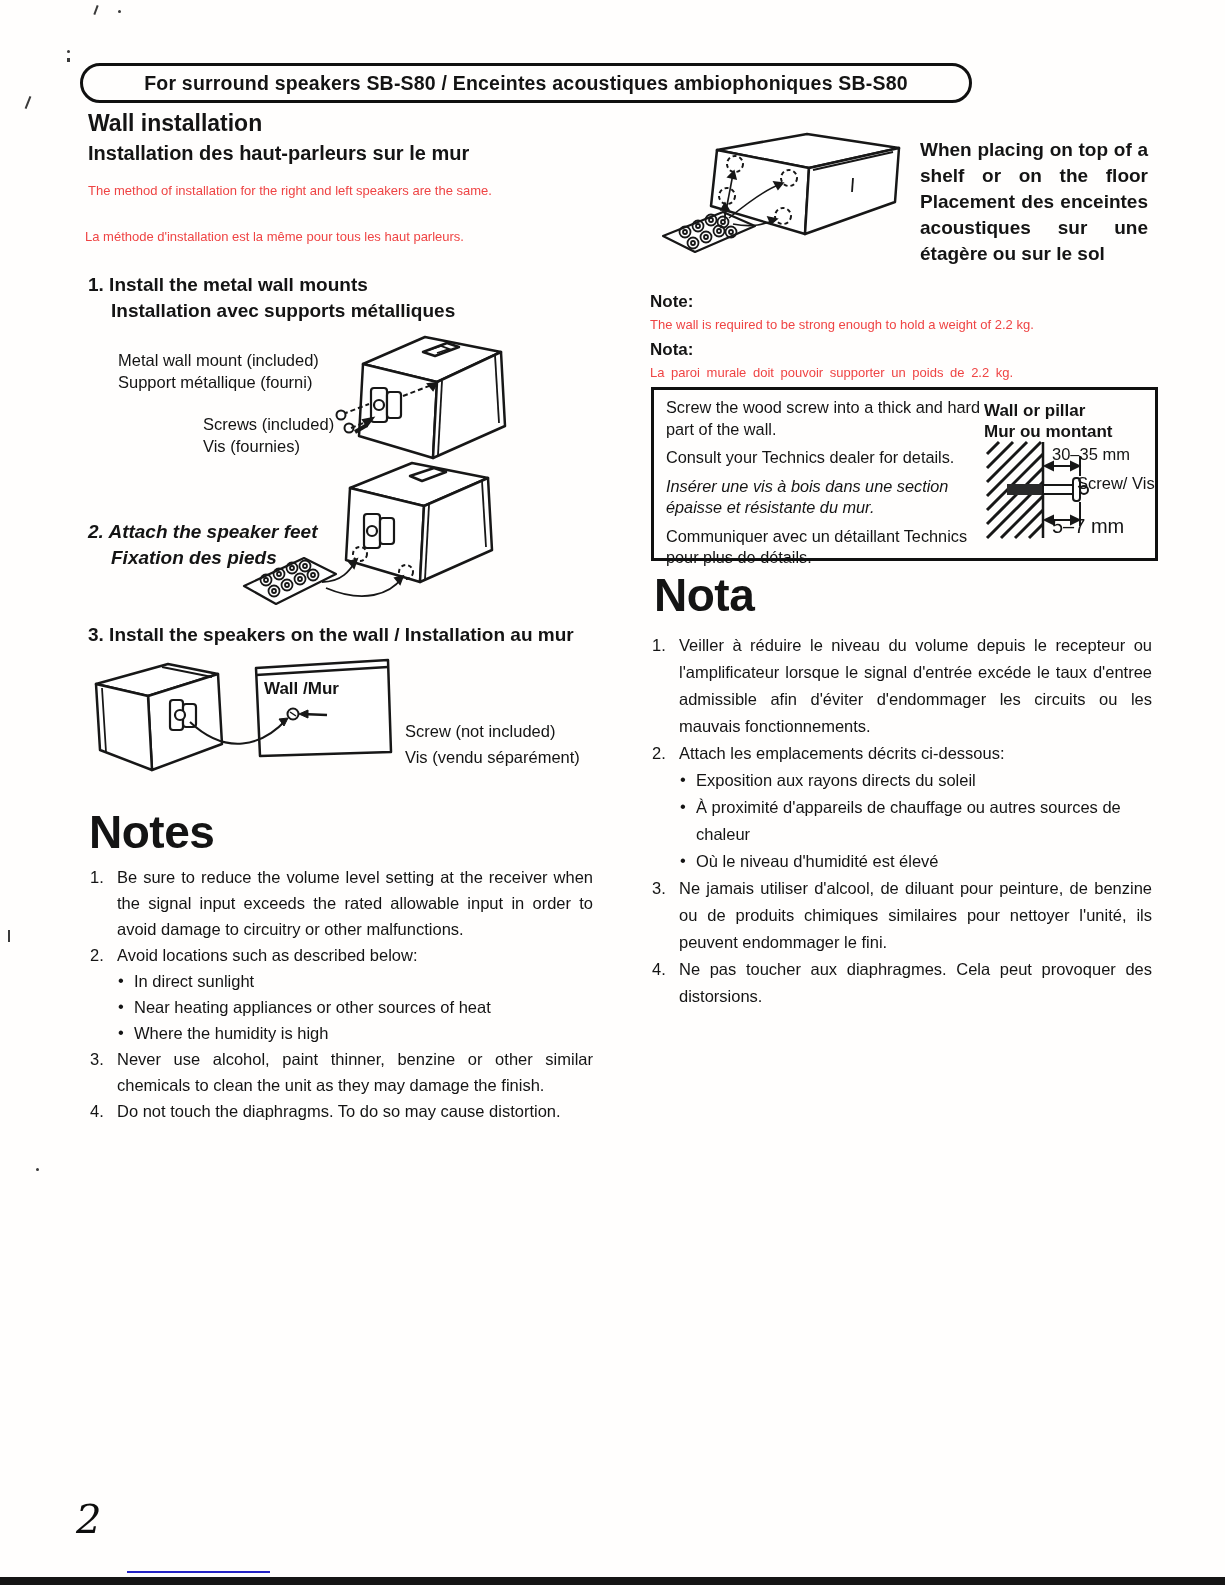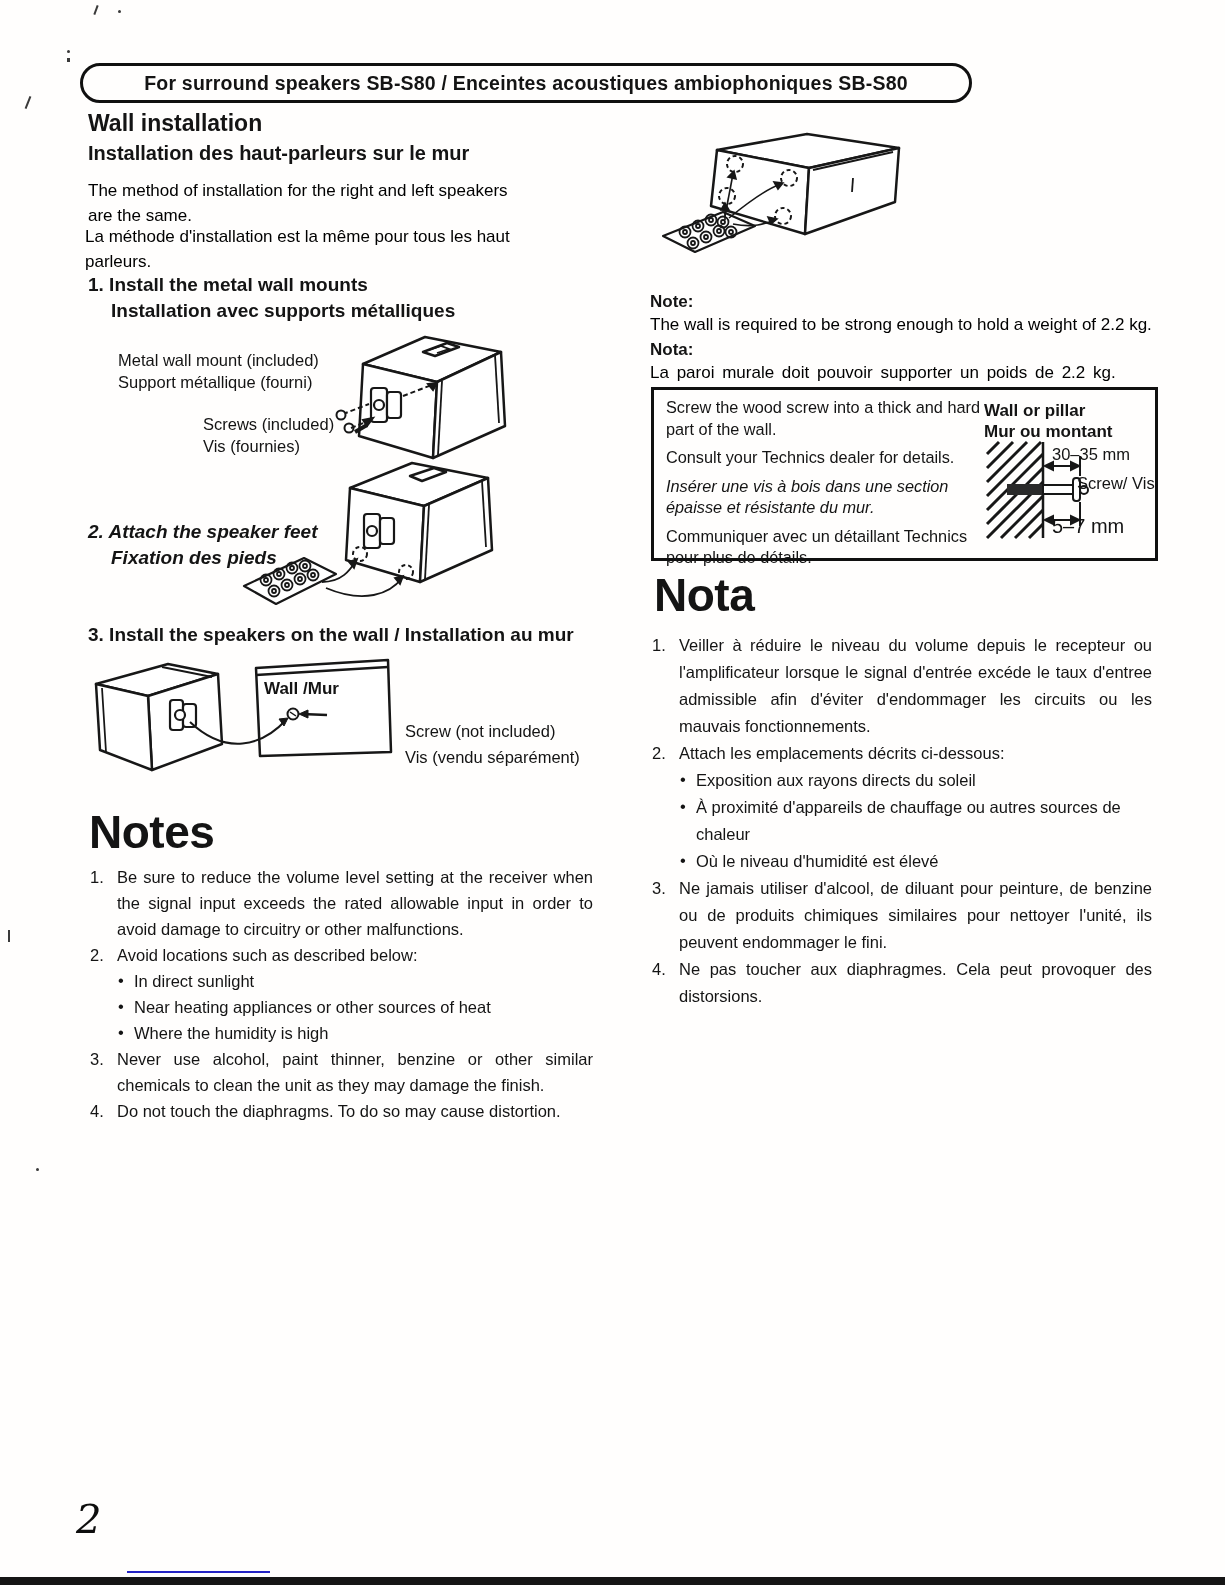--- a/index.html
+++ b/index.html
@@ -1,19 +1,19 @@
 <!DOCTYPE html>
 <html><head>
 <meta charset="utf-8">
 <style>
   html,body{margin:0;padding:0;background:#ffffff;}
   .page{position:relative;width:1225px;height:1585px;background:#fffefd;
         font-family:"Liberation Sans", sans-serif;color:#141414;overflow:hidden;}
   .abs{position:absolute;}
-  .t{font-size:17px;line-height:25px;color:#000000;}
+  .t{font-size:13px;line-height:25px;color:#ef4444;}
   .b{font-weight:bold;}
   .j{text-align:justify;}
   .banner{left:80px;top:63px;width:886px;height:34px;border:3px solid #101010;border-radius:20px;
           display:flex;align-items:center;justify-content:center;font-size:19.5px;font-weight:bold;
           letter-spacing:.2px;}
   .h1{font-size:23px;font-weight:bold;}
   .h2{font-size:20px;font-weight:bold;}
   .step{font-size:19px;font-weight:bold;line-height:26px;}
   .step .ind{padding-left:23px;display:block;}
   .big{font-size:46px;font-weight:bold;letter-spacing:-.5px;}
@@ -264,20 +264,24 @@
         <polygon points="79,41 73,47 81,49"></polygon>
       <path d="M74,88 C96,70 114,58 126,54" fill="none"></path>
         <polygon points="128,53 119,52 123,59"></polygon>
       <path d="M70,90 L70,76" fill="none"></path>
         <polygon points="70,73 66,80 74,80"></polygon>
       <path d="M78,94 C98,98 110,94 120,90" fill="none"></path>
         <polygon points="122,89 113,87 116,94"></polygon>
     </g>
   </svg>
 
+  <div class="abs b j" style="left:920px;top:137px;width:228px;font-size:19px;line-height:26px;">
+    <span>When placing on top of a shelf or on the floor</span>
+    <span>Placement des enceintes acoustiques sur une étagère ou sur le sol</span>
+  </div>
 
   <div class="abs b" style="left:650px;top:292px;font-size:17px;">Note:</div>
   <div class="abs t" style="left:650px;top:312px;width:505px;">The wall is required to be strong enough to hold a weight of 2.2 kg.</div>
   <div class="abs b" style="left:650px;top:340px;font-size:17px;">Nota:</div>
   <div class="abs t j" style="left:650px;top:360px;width:505px;word-spacing:3px;">La paroi murale doit pouvoir supporter un poids de 2.2 kg.</div>
 
   <div class="abs boxed">
     <div class="abs" style="left:12px;top:7px;width:318px;">
       <p class="bp" style="margin-bottom:7px;">Screw the wood screw into a thick and hard part of the wall.</p>
       <p class="bp" style="margin-bottom:7px;">Consult your Technics dealer for details.</p>

